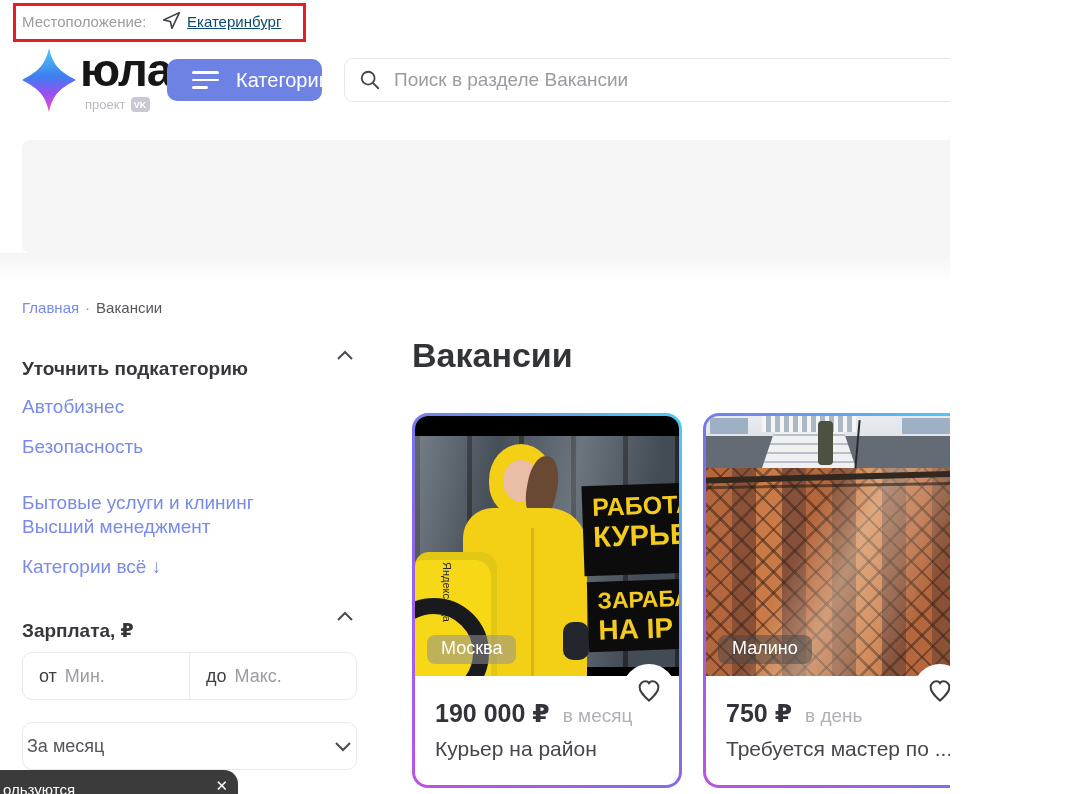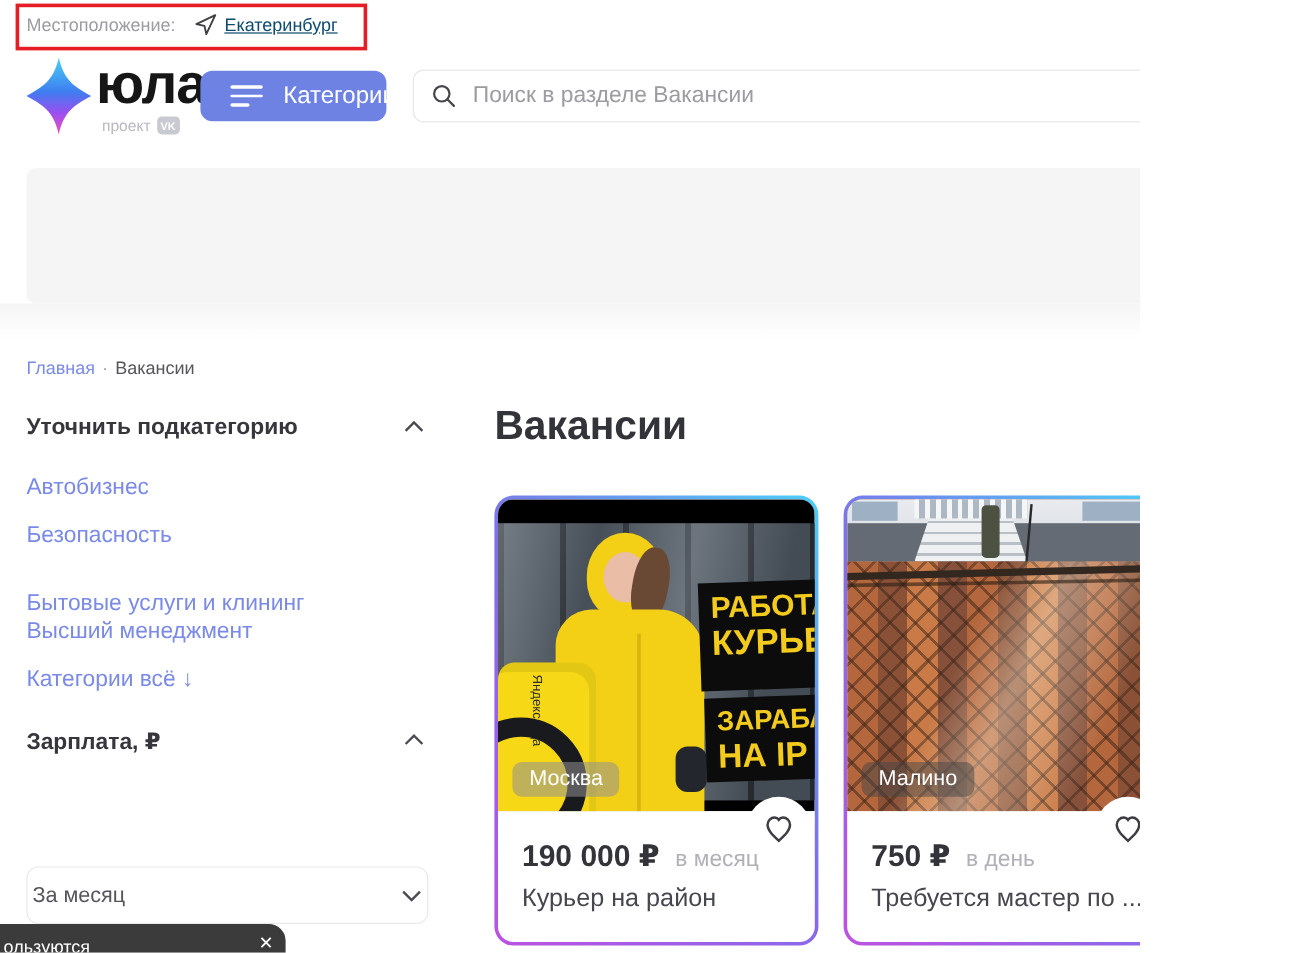--- a/index.html
+++ b/index.html
@@ -54,21 +54,21 @@
   .banner-fade { left: 0; top: 253px; width: 1076px; height: 30px;
     background: linear-gradient(rgba(243,243,245,.85), #fff); }
 
   
   .breadcrumb { left: 22px; top: 299px; font-size: 15px; }
   .bc-home { color: #7a8ae6; cursor: pointer; }
   .bc-sep { color: #9b9ba1; margin: 0 6px; }
   .bc-cur { color: #55555c; }
 
   
-  .side-title { font-size: 19px; font-weight: bold; color: #36363c; }
+  .side-title { font-size: 19px; font-weight: bold; color: #36363c; margin-top: 12px; }
   .t1 { left: 22px; top: 346px; }
   .t2 { left: 22px; top: 607px; }
   .chev { width: 18px; height: 11px; cursor: pointer; }
   .c1 { left: 336px; top: 350px; } .c2 { left: 336px; top: 611px; }
   .side-link { left: 22px; font-size: 19px; color: #7a8ae6; cursor: pointer; }
   .lk0 { top: 396px; } .lk1 { top: 436px; } .lk2 { top: 476px; margin-top: 16px; }
   .lk3 { top: 516px; } .lk4 { top: 556px; }
 
   .range { left: 22px; top: 652px; width: 335px; height: 48px;
     border: 1.5px solid #e9e9ec; border-radius: 10px; display: flex;
@@ -249,20 +249,30 @@
   <div class="abs side-link lk1">Безопасность</div>
   <div class="abs side-link lk2">Бытовые услуги и клининг</div>
   <div class="abs side-link lk3">Высший менеджмент</div>
   <div class="abs side-link lk4">Категории всё ↓</div>
 
   <div class="abs side-title t2">Зарплата, ₽</div>
   <svg class="abs chev c2" viewBox="0 0 18 11">
     <polyline points="2,9 9,2 16,9" fill="none" stroke="#4a4a52" stroke-width="2"></polyline>
     </svg>
 
+  <div class="abs range">
+    <div class="range-cell first">
+      <span class="pre">от</span>
+      <input type="text" placeholder="Мин." style="">
+    </div>
+    <div class="range-cell">
+      <span class="pre">до</span>
+      <input type="text" placeholder="Макс." style="">
+    </div>
+  </div>
 
   <div class="abs period-select">
     <span>За месяц</span>
     <svg class="chev" viewBox="0 0 18 11">
       <polyline points="2,2 9,9 16,2" fill="none" stroke="#4a4a52" stroke-width="2"></polyline>
       </svg>
   </div>
 
   <div class="abs page-title">Вакансии</div>
 

